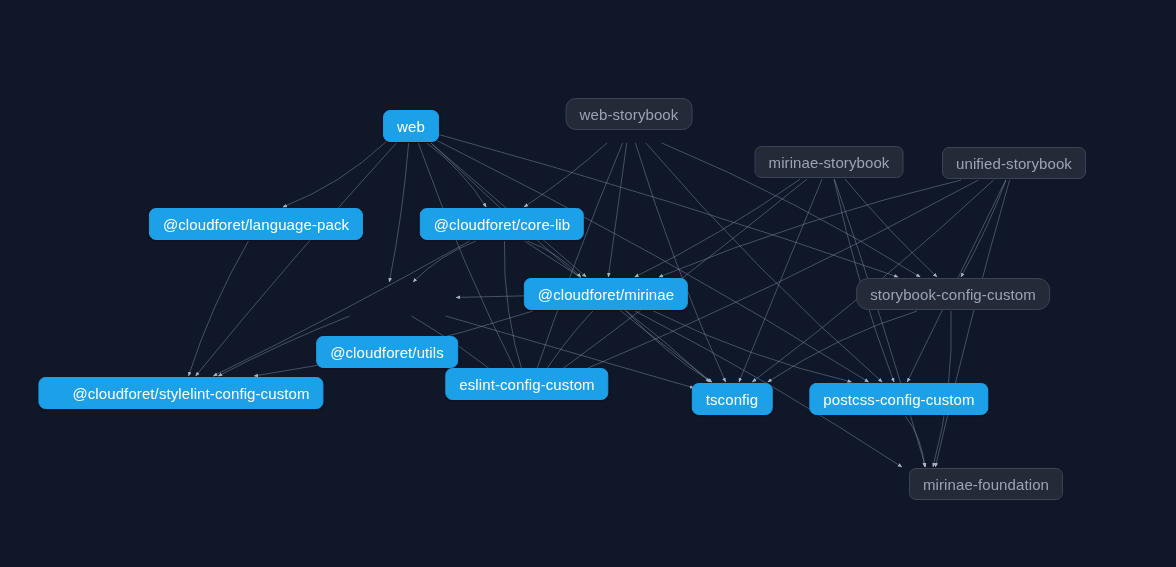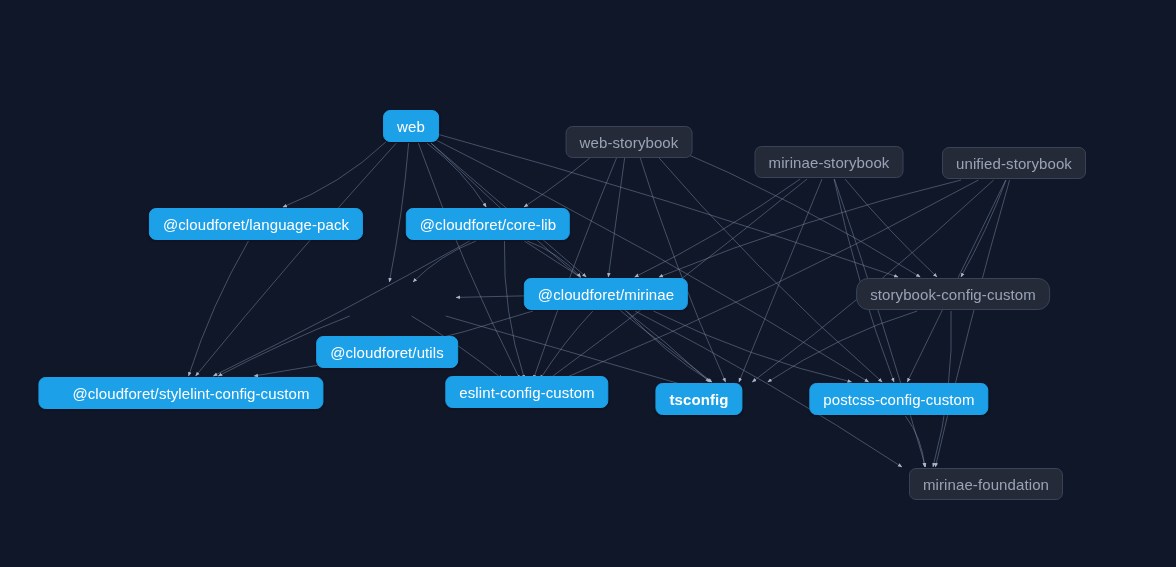--- a/index.html
+++ b/index.html
@@ -108,51 +108,51 @@
       <path d="M 248.45562130177515 241 Q 211.187724469926 305.25490730913873 188.54437869822485 376" fill="none" stroke="#7f8da6" stroke-width="0.9" stroke-opacity="0.55" marker-end="url(#arrowhead)"></path>
       <path d="M 917.2190476190476 311 Q 837.3503178474776 335.6611451837386 767.7809523809524 382" fill="none" stroke="#7f8da6" stroke-width="0.9" stroke-opacity="0.55" marker-end="url(#arrowhead)"></path>
       <path d="M 951.0315789473684 311 Q 953.9203567428349 390.3802518333809 932.9684210526316 467" fill="none" stroke="#7f8da6" stroke-width="0.9" stroke-opacity="0.55" marker-end="url(#arrowhead)"></path>
       <path d="M 905.4 416 Q 922.487007374633 438.6813619295499 924.6 467" fill="none" stroke="#7f8da6" stroke-width="0.9" stroke-opacity="0.55" marker-end="url(#arrowhead)"></path>
       <path d="M 834.3850931677018 179 Q 883.81325527395 321.79207441632644 925.6149068322982 467" fill="none" stroke="#7f8da6" stroke-width="0.9" stroke-opacity="0.55" marker-end="url(#arrowhead)"></path>
     </svg>
   <div id="node-layer">
       <div class="graph-node focused" style="left: 411px; top: 126px;">
         <span class="node-label">web</span>
       </div>
-      <div class="graph-node dimmed" style="left: 629px; top: 142px;">
+      <div class="graph-node dimmed" style="left: 629px; top: 114px; border-radius: 10px;">
         <span class="node-label">web-storybook</span>
       </div>
       <div class="graph-node dimmed" style="left: 829px; top: 162px;">
         <span class="node-label">mirinae-storybook</span>
       </div>
       <div class="graph-node dimmed" style="left: 1014px; top: 163px;">
         <span class="node-label">unified-storybook</span>
       </div>
       <div class="graph-node focused" style="left: 256px; top: 224px; justify-content: flex-end;">
         <span class="node-label">@cloudforet/language-pack</span>
       </div>
-      <div class="graph-node focused" style="left: 488px; top: 224px;">
+      <div class="graph-node focused" style="left: 502px; top: 224px;">
         <span class="node-label">@cloudforet/core-lib</span>
       </div>
       <div class="graph-node focused" style="left: 387px; top: 308px; margin-top: 44px;">
         <span class="node-label">@cloudforet/utils</span>
       </div>
       <div class="graph-node focused" style="left: 606px; top: 294px;">
         <span class="node-label">@cloudforet/mirinae</span>
       </div>
       <div class="graph-node dimmed" style="left: 953px; top: 294px; border-radius: 12px;">
         <span class="node-label">storybook-config-custom</span>
       </div>
       <div class="graph-node focused" style="left: 181px; top: 393px; padding-left: 33px;">
         <span class="node-label">@cloudforet/stylelint-config-custom</span>
       </div>
-      <div class="graph-node focused" style="left: 527px; top: 392px;">
+      <div class="graph-node focused" style="left: 527px; top: 384px;">
         <span class="node-label">eslint-config-custom</span>
       </div>
-      <div class="graph-node focused" style="left: 699px; top: 399px; font-weight: bold;">
+      <div class="graph-node focused" style="left: 732px; top: 399px;">
         <span class="node-label">tsconfig</span>
       </div>
       <div class="graph-node focused" style="left: 899px; top: 399px;">
         <span class="node-label">postcss-config-custom</span>
       </div>
       <div class="graph-node dimmed" style="left: 986px; top: 484px;">
         <span class="node-label">mirinae-foundation</span>
       </div>
     </div>
 </div>

